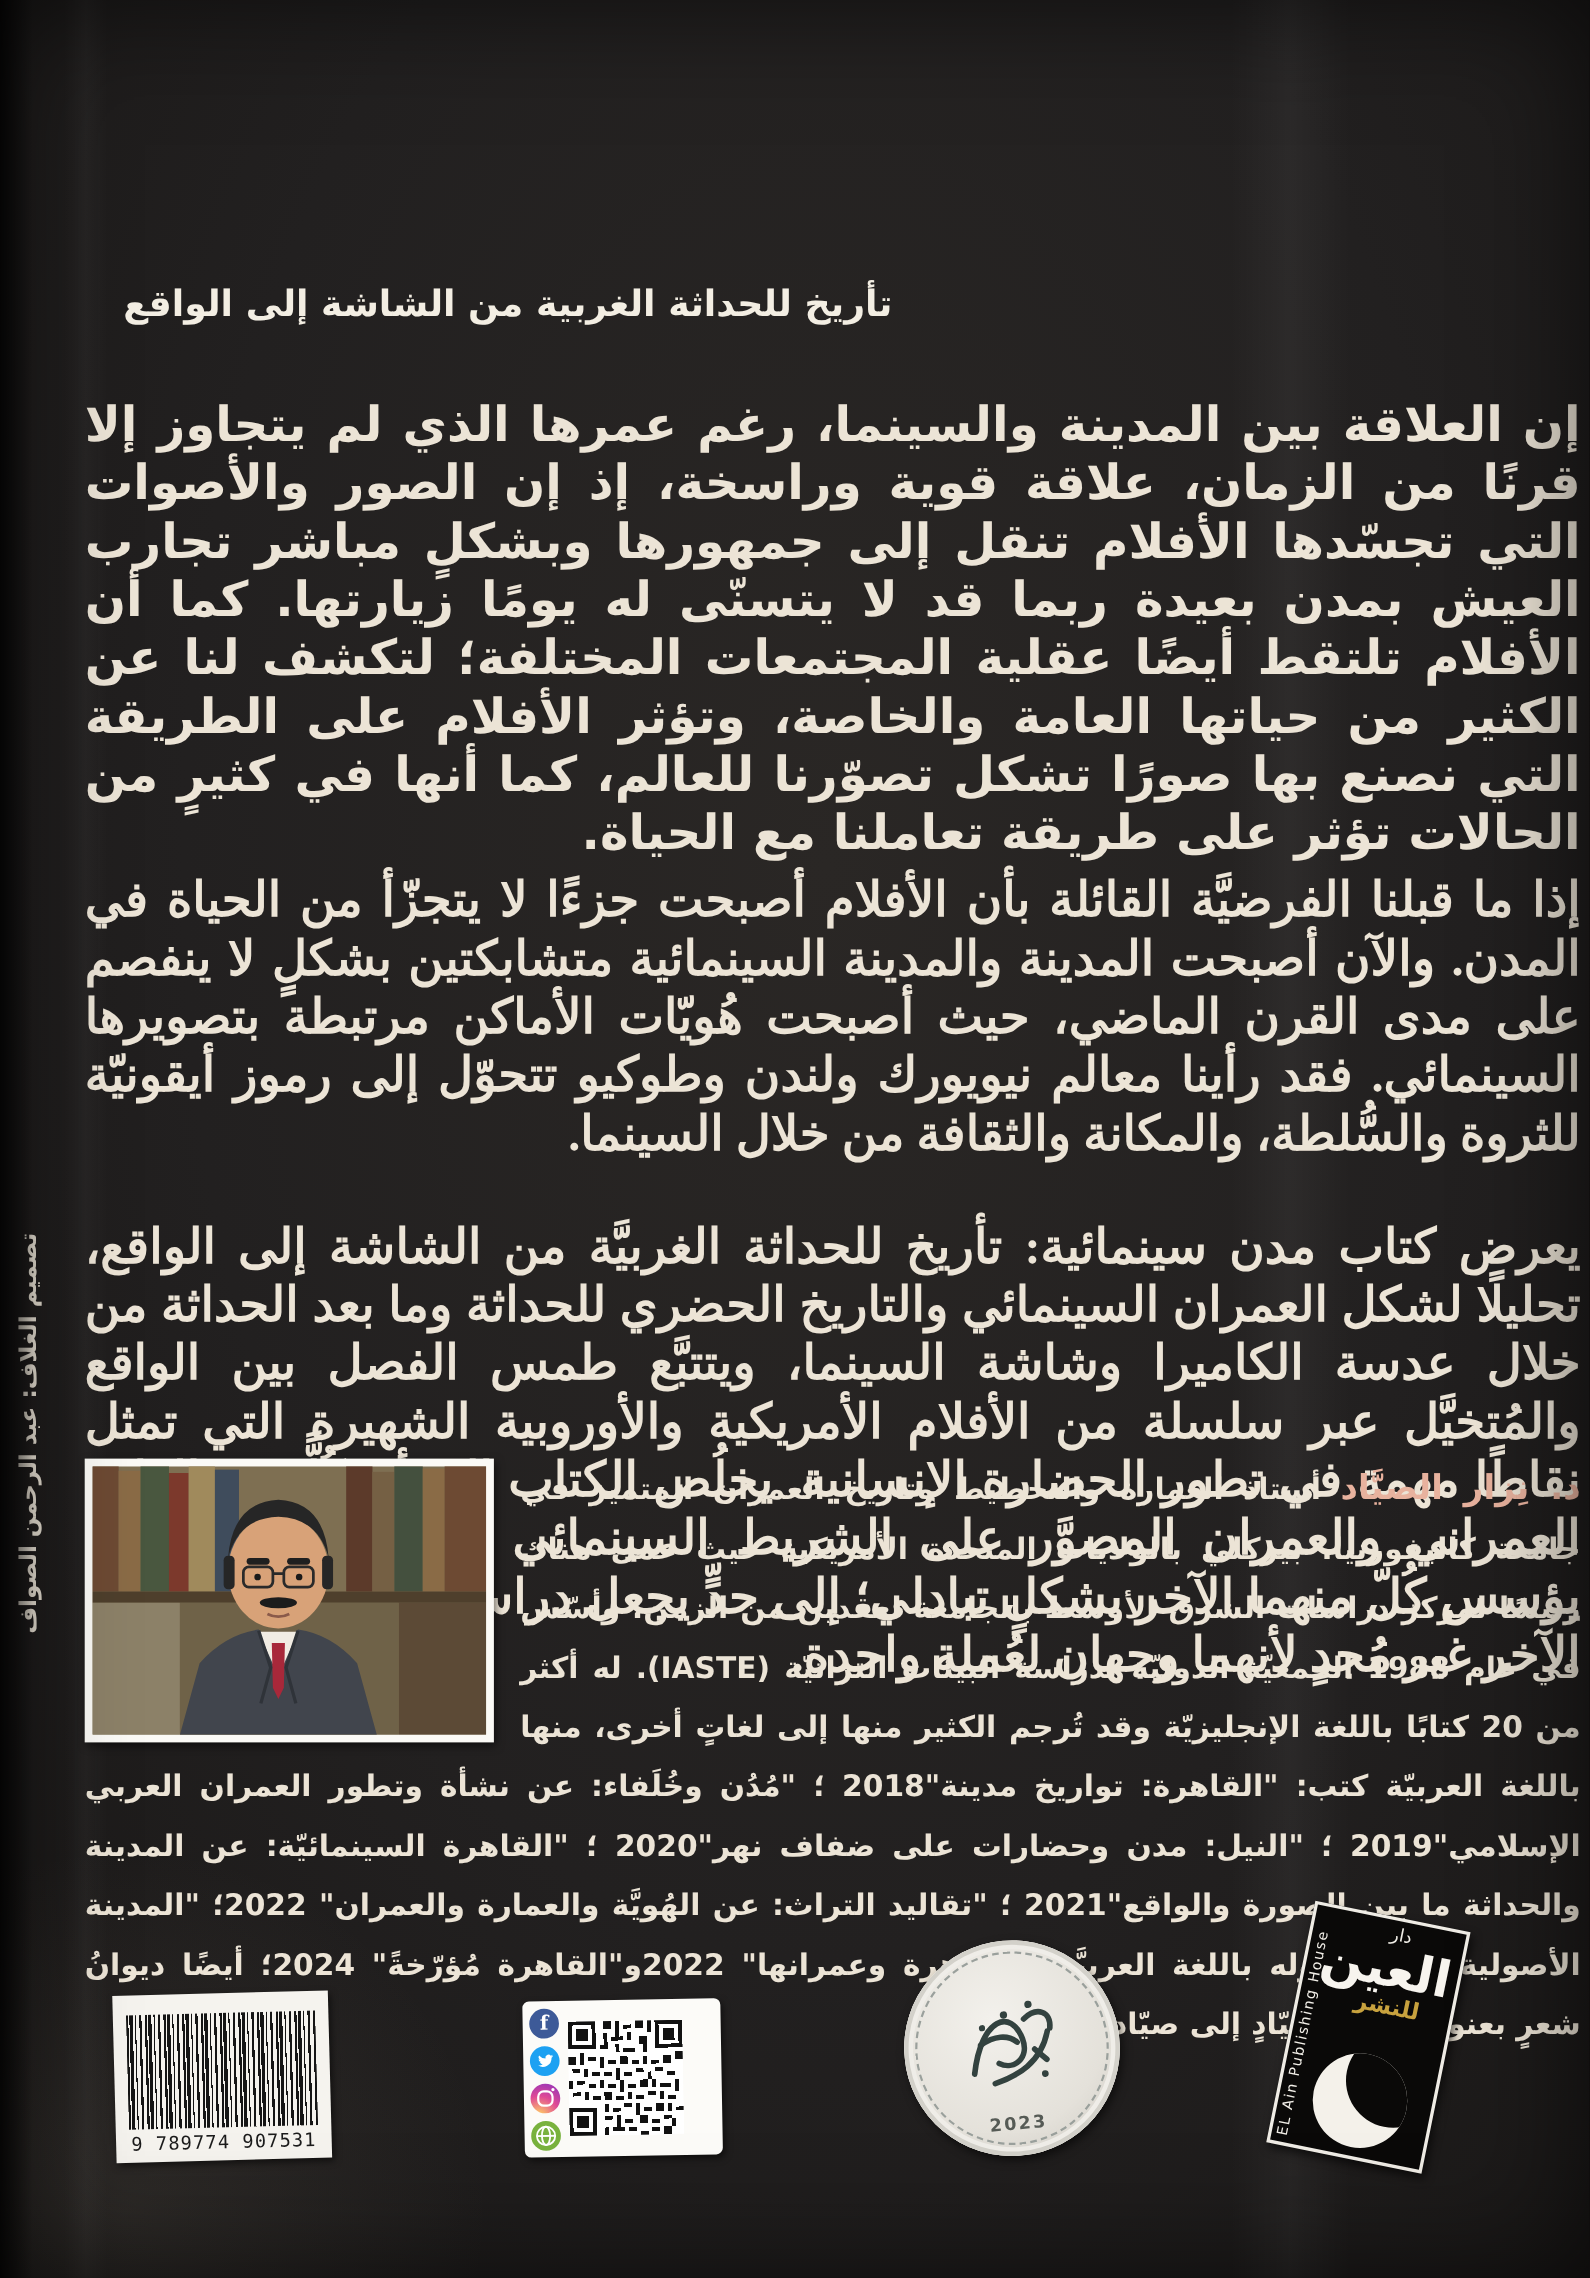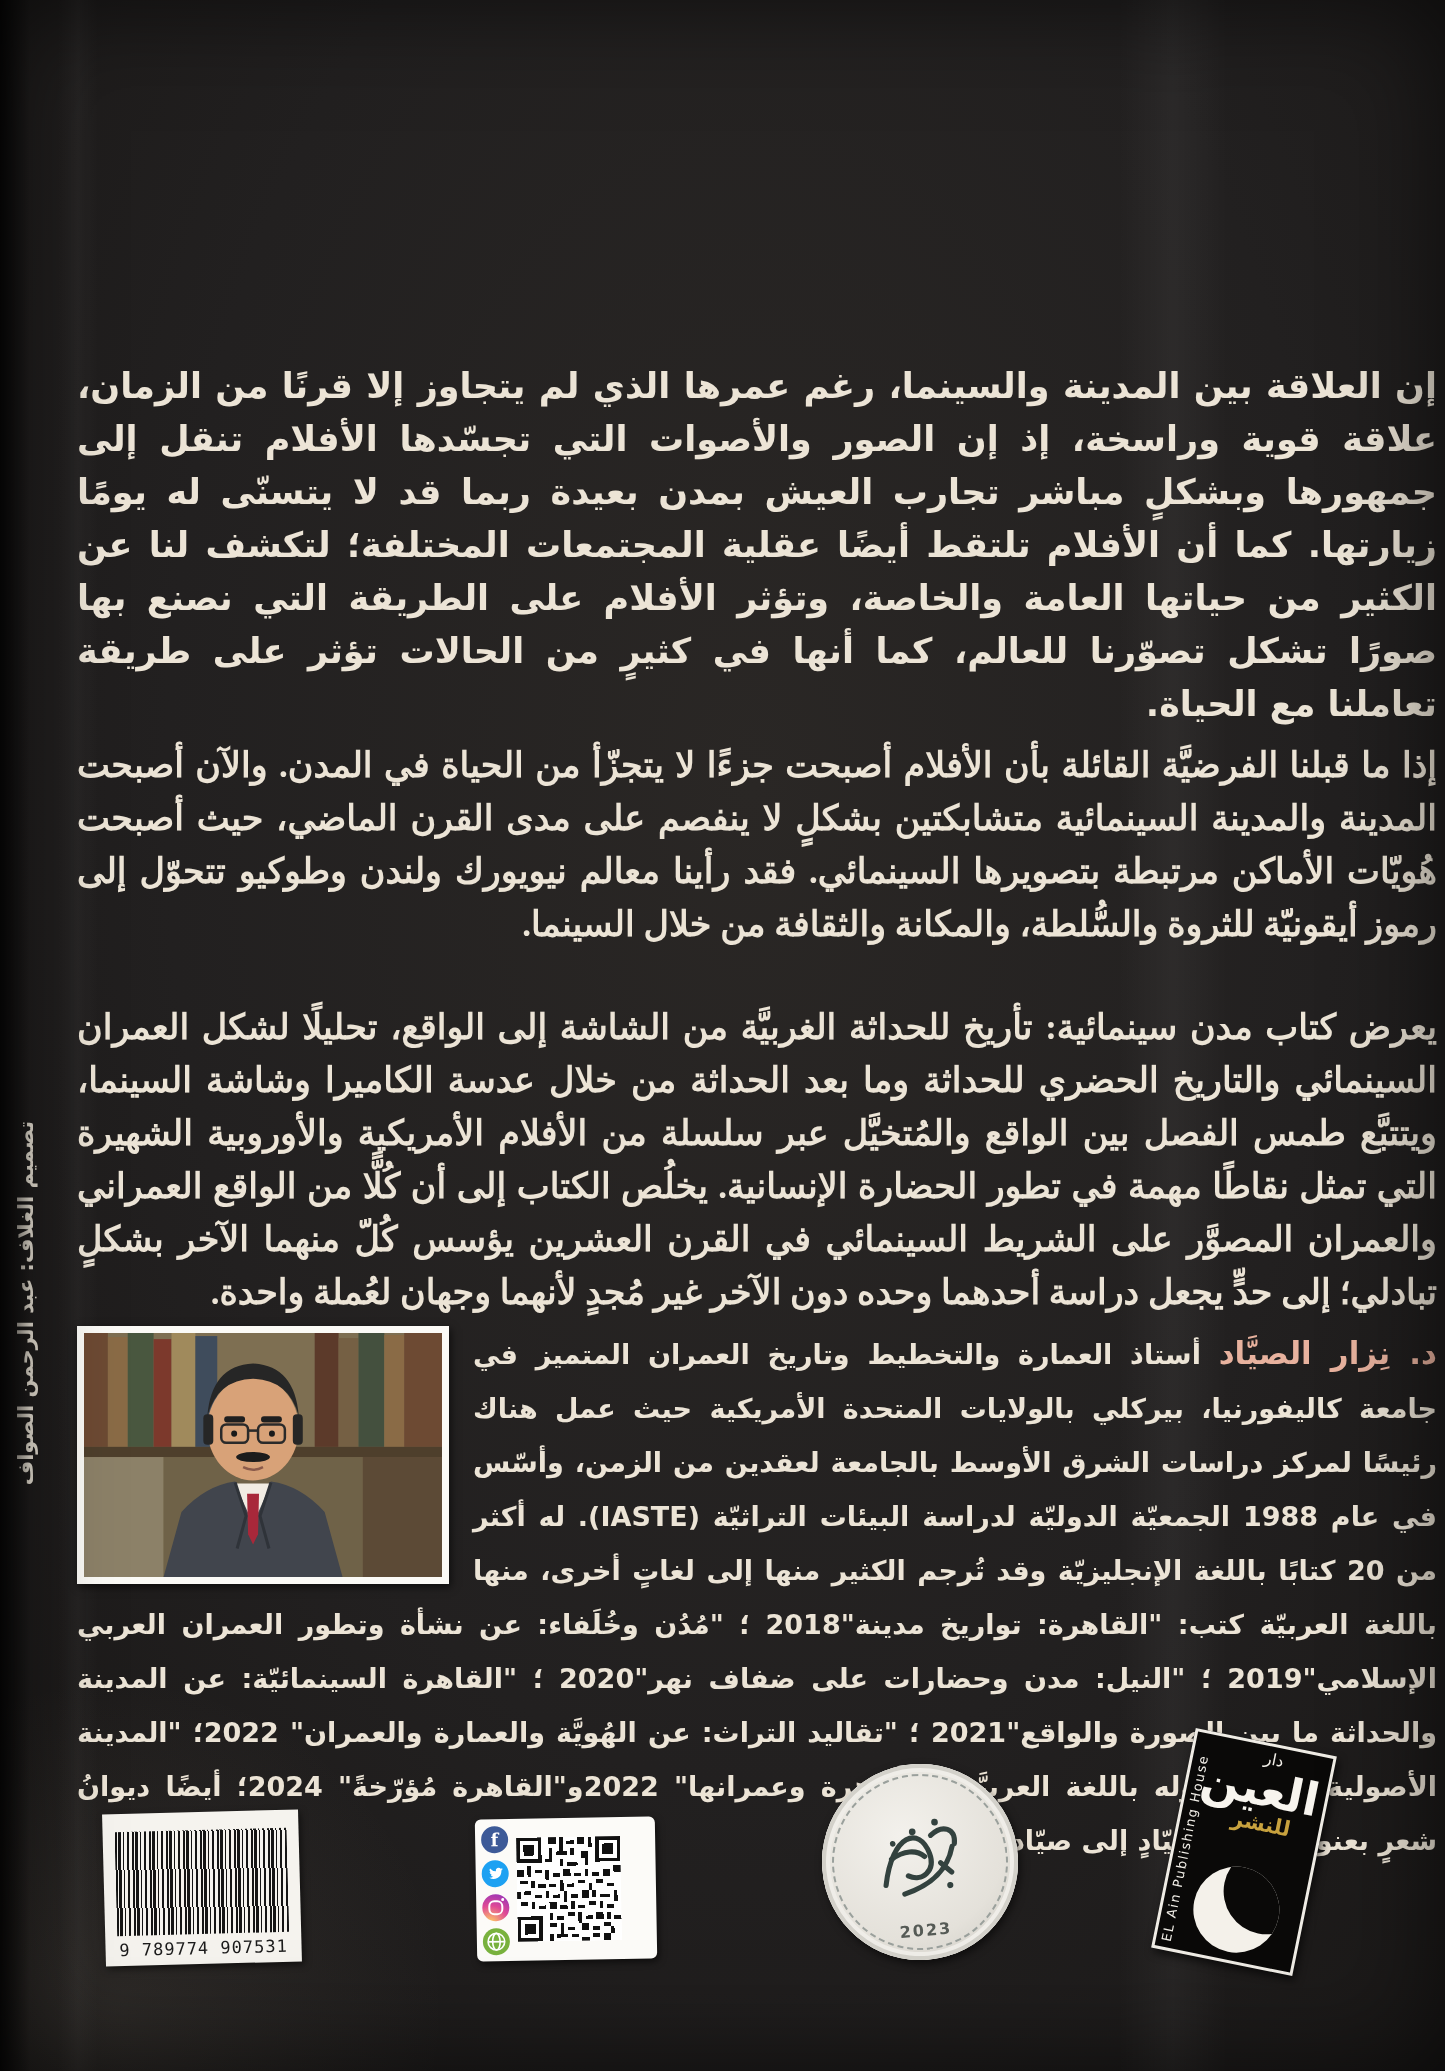--- a/index.html
+++ b/index.html
@@ -21,21 +21,21 @@
   
   .title1{position:absolute;top:34px;right:16px;font-size:102px;font-weight:bold;
     color:#e8b29e;direction:rtl;line-height:1.1;letter-spacing:1px;z-index:5;}
   .title2{position:absolute;top:134px;right:6px;font-size:120px;font-weight:bold;
     color:#e8b29e;direction:rtl;line-height:1.1;z-index:5;}
   .subtitle{position:absolute;top:256px;left:112px;font-size:33px;font-weight:bold;
     color:#f3eee3;direction:rtl;white-space:nowrap;z-index:5;}
 
   
   .synopsis{position:absolute;top:360px;right:8px;width:1360px;direction:rtl;
-    text-align:justify;color:#ece4d6;font-size:35px;font-weight:bold;line-height:53px;z-index:5;}
+    text-align:justify;color:#ece4d6;font-size:44px;font-weight:bold;line-height:53px;z-index:5;}
   .synopsis p{margin:0;}
   .synopsis p + p{margin-top:8px;font-family:Liberation Serif, serif;}
   .synopsis p.gap{margin-top:50px;}
 
   
   .bio{position:absolute;top:1326px;right:8px;width:1360px;direction:rtl;
     text-align:justify;color:#ece4d6;font-size:27px;font-weight:bold;line-height:54px;z-index:5;}
   .bio .name{color:#e8b29e;font-size:31px;}
   .photo{float:left;width:372px;height:258px;margin-right:24px;margin-bottom:10px;
     background:#fbfaf6;padding:7px;box-sizing:border-box;box-shadow:2px 3px 8px rgba(0,0,0,.6);}
@@ -94,20 +94,21 @@
     background:#0a0908;left:26px;top:-24px;}
 </style>
 </head>
 <body>
 
 <div class="cover">
 
   <div class="crease"></div>
   <div class="crease2"></div>
 
+  <div class="subtitle">تأريخ للحداثة الغربية من الشاشة إلى الواقع</div>
 
   <div class="synopsis">
     <p>إن العلاقة بين المدينة والسينما، رغم عمرها الذي لم يتجاوز إلا قرنًا من الزمان، علاقة قوية وراسخة، إذ إن الصور والأصوات التي تجسّدها الأفلام تنقل إلى جمهورها وبشكلٍ مباشر تجارب العيش بمدن بعيدة ربما قد لا يتسنّى له يومًا زيارتها. كما أن الأفلام تلتقط أيضًا عقلية المجتمعات المختلفة؛ لتكشف لنا عن الكثير من حياتها العامة والخاصة، وتؤثر الأفلام على الطريقة التي نصنع بها صورًا تشكل تصوّرنا للعالم، كما أنها في كثيرٍ من الحالات تؤثر على طريقة تعاملنا مع الحياة.</p>
     <p>إذا ما قبلنا الفرضيَّة القائلة بأن الأفلام أصبحت جزءًا لا يتجزّأ من الحياة في المدن. والآن أصبحت المدينة والمدينة السينمائية متشابكتين بشكلٍ لا ينفصم على مدى القرن الماضي، حيث أصبحت هُويّات الأماكن مرتبطة بتصويرها السينمائي. فقد رأينا معالم نيويورك ولندن وطوكيو تتحوّل إلى رموز أيقونيّة للثروة والسُّلطة، والمكانة والثقافة من خلال السينما.</p>
     <p class="gap">يعرض كتاب مدن سينمائية: تأريخ للحداثة الغربيَّة من الشاشة إلى الواقع، تحليلًا لشكل العمران السينمائي والتاريخ الحضري للحداثة وما بعد الحداثة من خلال عدسة الكاميرا وشاشة السينما، ويتتبَّع طمس الفصل بين الواقع والمُتخيَّل عبر سلسلة من الأفلام الأمريكية والأوروبية الشهيرة التي تمثل نقاطًا مهمة في تطور الحضارة الإنسانية. يخلُص الكتاب إلى أن كُلًّا من الواقع العمراني والعمران المصوَّر على الشريط السينمائي في القرن العشرين يؤسس كُلّ منهما الآخر بشكلٍ تبادلي؛ إلى حدٍّ يجعل دراسة أحدهما وحده دون الآخر غير مُجدٍ لأنهما وجهان لعُملة واحدة.</p>
   </div>
 
   <div class="bio">
     <span class="photo">
       <svg viewBox="0 0 360 240" preserveAspectRatio="none">

